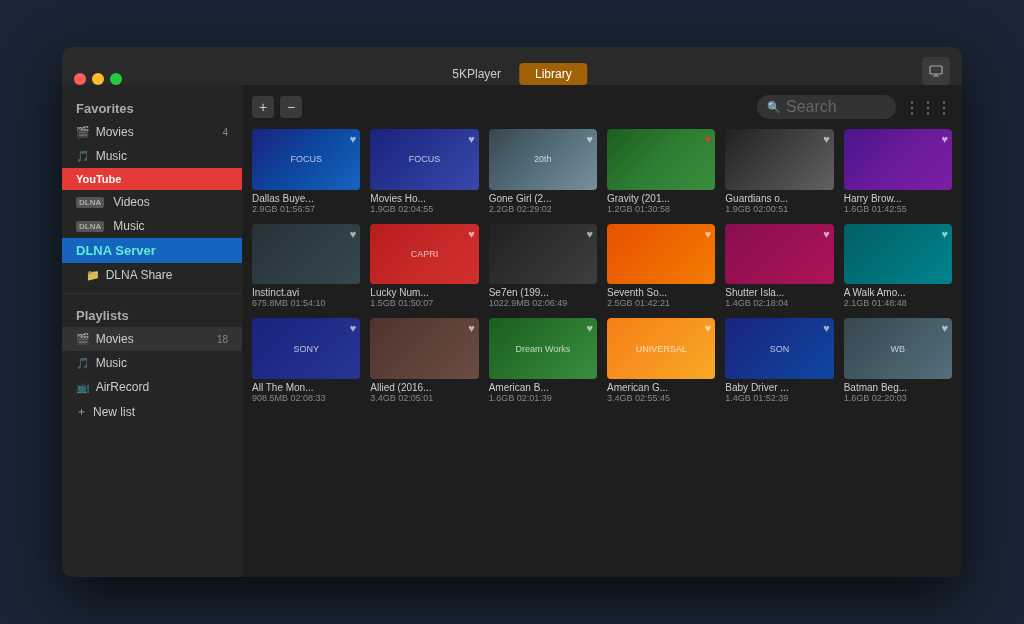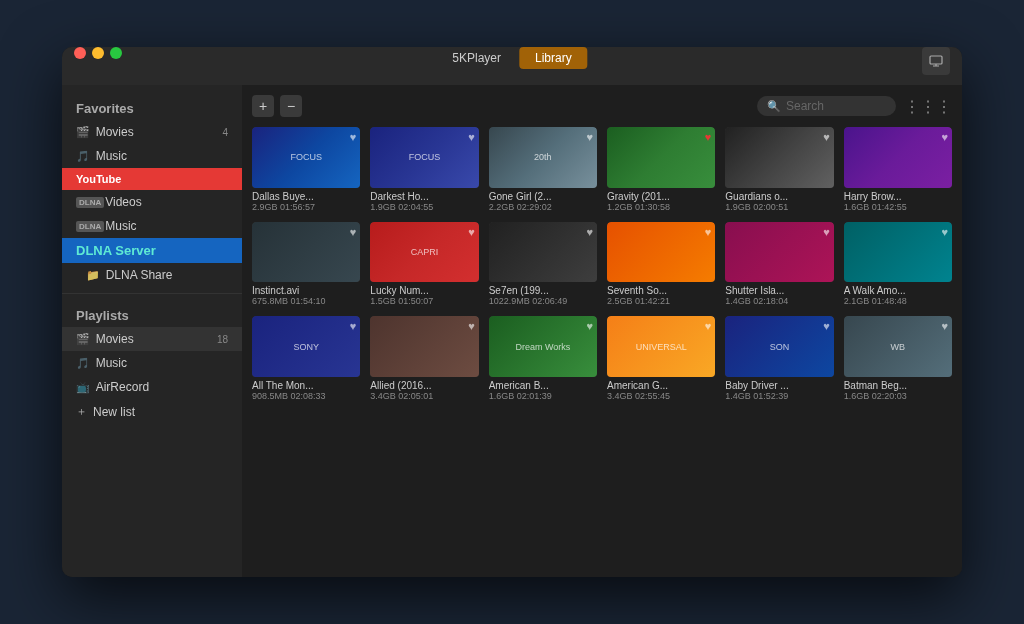--- a/index.html
+++ b/index.html
@@ -20,21 +20,21 @@
       border-radius: 10px;
       display: flex;
       flex-direction: column;
       overflow: hidden;
       box-shadow: 0 20px 60px rgba(0,0,0,0.7);
     }
     .titlebar {
       height: 38px;
       background: #2a2a2a;
       display: flex;
-      align-items: flex-start;
+      align-items: flex-end;
       padding: 0 12px;
       flex-shrink: 0;
       position: relative;
     }
     .traffic-lights {
       display: flex;
       gap: 6px;
       align-items: center;
     }
     .traffic-light {
@@ -125,21 +125,21 @@
       margin-left: auto;
       font-size: 10px;
       color: #888;
     }
     .dlna-label {
       font-size: 8px;
       background: #555;
       color: #aaa;
       border-radius: 2px;
       padding: 1px 3px;
-      margin-right: 1px;
+      margin-right: 9px;
       font-weight: bold;
     }
     .content-area {
       flex: 1;
       background: #1e1e1e;
       overflow-y: auto;
       padding: 10px;
     }
     .content-area::-webkit-scrollbar { width: 6px; }
     .content-area::-webkit-scrollbar-track { background: transparent; }
@@ -176,21 +176,21 @@
       background: #333;
       border-radius: 12px;
       padding: 3px 10px;
       gap: 5px;
     }
     .search-box input {
       background: transparent;
       border: none;
       outline: none;
       color: #ccc;
-      font-size: 12px;
+      font-size: 16px;
       width: 100px;
     }
     .search-box input::placeholder { color: #666; }
     .search-icon { color: #666; font-size: 11px; }
     .grid-toggle {
       color: #888;
       font-size: 16px;
       cursor: pointer;
     }
     .grid {
@@ -389,21 +389,21 @@
             </div>
           </div>
           <div class="grid-item">
             <div class="thumb-container">
               <div class="thumb-bg t2">
                 <span class="thumb-text">FOCUS</span>
               </div>
               <div class="heart-icon">♥</div>
             </div>
             <div class="item-info">
-              <div class="item-title">Darkest Ho...</div>
+              <div class="item-title">Movies Ho...</div>
               <div class="item-meta">1.9GB 02:04:55</div>
             </div>
           </div>
           <div class="grid-item">
             <div class="thumb-container">
               <div class="thumb-bg t3">
                 <span class="thumb-text">20th</span>
               </div>
               <div class="heart-icon">♥</div>
             </div>

